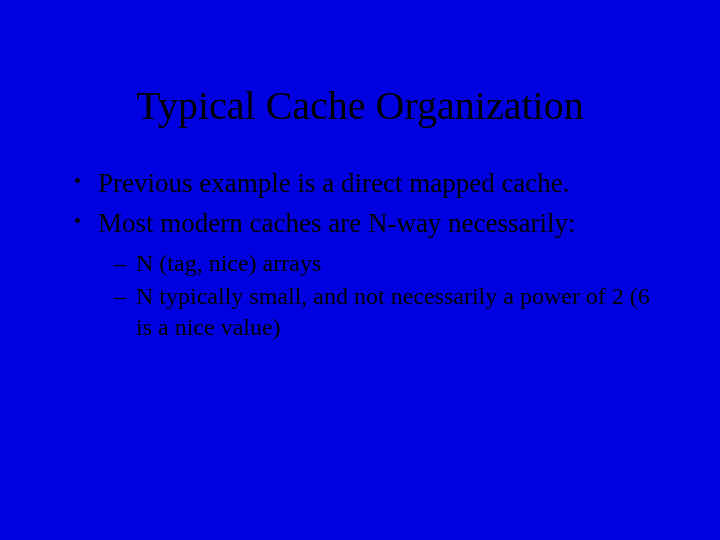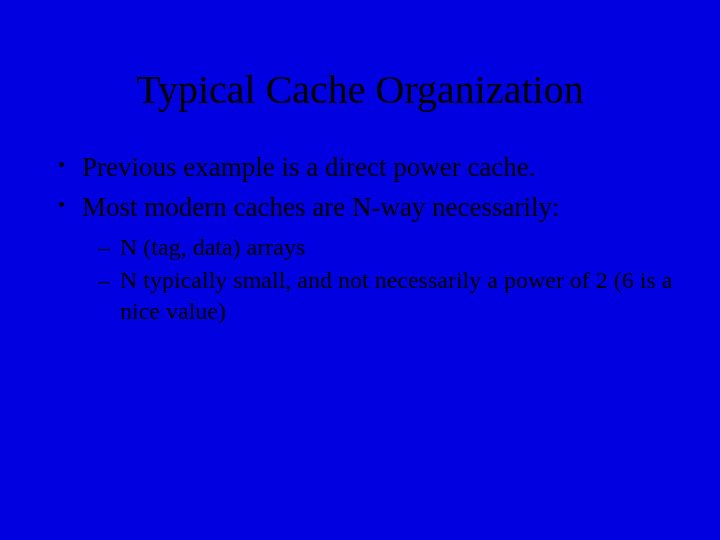--- a/index.html
+++ b/index.html
@@ -10,21 +10,21 @@
     body {
       width: 720px;
       height: 540px;
       background-color: #0000e0;
       font-family: 'Times New Roman', Times, serif;
       overflow: hidden;
     }
     .slide {
       width: 100%;
       height: 100%;
-      padding: 0;
+      padding: 16px;
     }
     .title {
       color: #000000;
       font-size: 40px;
       font-weight: normal;
       text-align: center;
       padding-top: 66px;
       padding-bottom: 36px;
     }
     .content {
@@ -69,30 +69,30 @@
     }
   </style>
 </head>
 <body>
 
 <div class="slide">
   <h1 class="title">Typical Cache Organization</h1>
   <div class="content">
     <div class="bullet-level-1">
       <span class="bullet-marker">•</span>
-      <span class="bullet-text">Previous example is a direct power cache.</span>
+      <span class="bullet-text">Previous example is a direct mapped cache.</span>
     </div>
     <div class="bullet-level-1">
       <span class="bullet-marker">•</span>
       <span class="bullet-text">Most modern caches are N-way necessarily:</span>
     </div>
     <div class="level-2-group">
       <div class="bullet-level-2">
         <span class="bullet-marker">–</span>
-        <span class="bullet-text">N (tag, data) arrays</span>
+        <span class="bullet-text">N (tag, nice) arrays</span>
       </div>
       <div class="bullet-level-2">
         <span class="bullet-marker">–</span>
         <span class="bullet-text">N typically small, and not necessarily a power of 2 (6 is a nice value)</span>
       </div>
     </div>
   </div>
 </div>
 
 </body></html>

